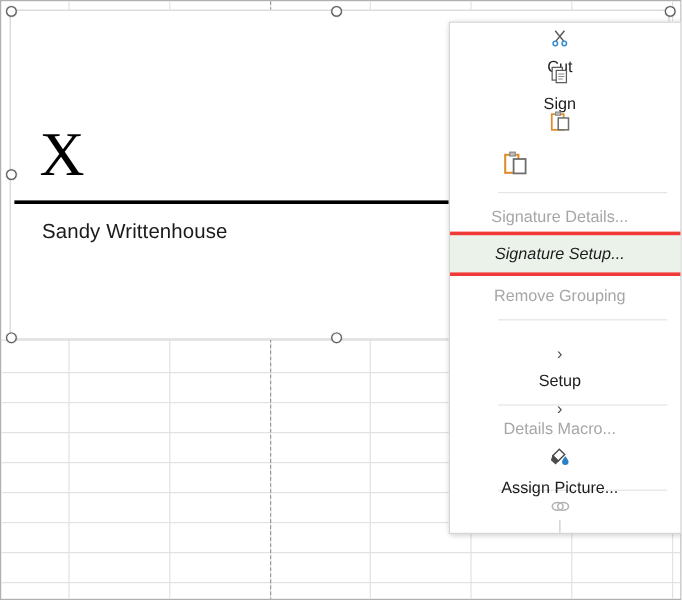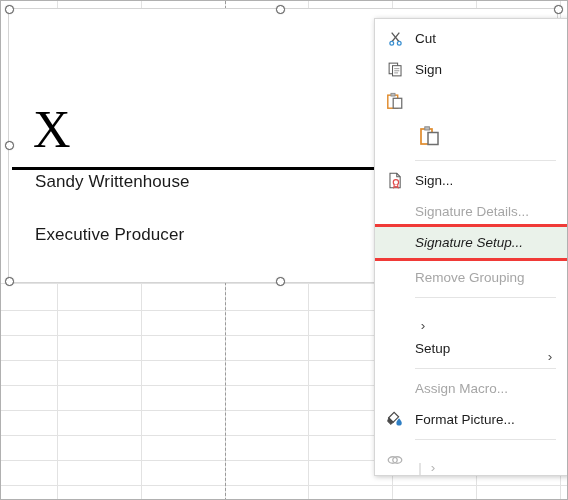--- a/index.html
+++ b/index.html
@@ -84,21 +84,21 @@
     background: #000000;
   }
   .sig-name, .sig-title {
     position: absolute;
     left: 26px;
     font-size: 17px;
     color: #1a1a1a;
     letter-spacing: 0.1px;
     white-space: nowrap;
   }
-  .sig-name { top: 163px; }
+  .sig-name { top: 174px; }
   .sig-title { top: 216px; }
 
   
   .handle {
     position: absolute;
     width: 9px;
     height: 9px;
     border-radius: 50%;
     background: #ffffff;
     border: 1.4px solid #5b5b5b;
@@ -115,27 +115,28 @@
     background: #ffffff;
     border: 1px solid #d6d6d6;
     box-shadow: 1px 1px 5px rgba(0,0,0,0.22);
     box-sizing: border-box;
     padding: 4px 0 0 0;
     overflow: hidden;
   }
   .mi {
     position: relative;
     display: flex;
-    align-items: flex-end;
+    align-items: center;
     height: 31px;
     padding: 0 10px 0 0;
     font-size: 13.5px;
     color: #1c1c1c;
     box-sizing: border-box;
     cursor: default;
+    flex-direction: column;
   }
   .mi.disabled { color: #a6a6a6; }
   .mi.bold { font-weight: bold; }
   .mi-icon {
     width: 40px;
     min-width: 40px;
     height: 31px;
     display: flex;
     align-items: center;
     justify-content: center;
@@ -223,21 +224,20 @@
     <div class="grid-col-line" style="left:559px"></div>
 
     <div class="print-break" style="left:224px"></div>
   </div>
 
   <div class="sig-object">
     <div class="sig-inner">
       <div class="sig-x">X</div>
       <div class="sig-rule"></div>
       <div class="sig-name">Sandy Writtenhouse</div>
-      <div class="sig-title">Executive Producer</div>
     </div>
 
     <div class="handle" style="left:-4px;  top:-4px;"></div>
     <div class="handle" style="left:267px; top:-4px;"></div>
     <div class="handle" style="left:545px; top:-4px;"></div>
     <div class="handle" style="left:-4px;  top:132px;"></div>
     <div class="handle" style="left:-4px;  top:268px;"></div>
     <div class="handle" style="left:267px; top:268px;"></div>
   </div>
 
@@ -283,31 +283,20 @@
         <svg width="22" height="22" viewBox="0 0 22 22">
           <rect x="2" y="4" width="11" height="15" fill="#ffffff" stroke="#e08b2c" stroke-width="1.7"></rect>
           <rect x="5.8" y="1.8" width="4.6" height="3.2" fill="#bdbdbd" stroke="#8a8a8a" stroke-width="1"></rect>
           <rect x="9" y="7.5" width="10" height="12" fill="#ffffff" stroke="#6e6e6e" stroke-width="1.5"></rect>
         </svg>
       </span>
     </div>
 
     <div class="sep"></div>
 
-    <div class="mi">
-      <span class="mi-icon">
-        <svg width="17" height="17" viewBox="0 0 20 20">
-          <path d="M3.5 1.5 h8 l4 4 v13 h-12 z" fill="#ffffff" stroke="#5a5a5a" stroke-width="1.2"></path>
-          <path d="M11.5 1.5 v4 h4" fill="none" stroke="#5a5a5a" stroke-width="1.2"></path>
-          <circle cx="10.5" cy="12" r="3.1" fill="#ffffff" stroke="#e04a4a" stroke-width="1.4"></circle>
-          <path d="M8.6 14.6 L8 18.5 L10.5 17 L13 18.5 L12.4 14.6" fill="#ffffff" stroke="#e04a4a" stroke-width="1.3"></path>
-        </svg>
-      </span>
-      <span class="mi-label">Sign...</span>
-    </div>
 
     <div class="mi disabled">
       <span class="mi-icon"></span>
       <span class="mi-label">Signature Details...</span>
     </div>
 
     <div class="hl-wrap">
       <div class="mi highlight">
         <span class="mi-icon"></span>
         <span class="mi-label">Signature Setup...</span>
@@ -330,32 +319,32 @@
     <div class="mi">
       <span class="mi-icon"></span>
       <span class="mi-label">Setup</span>
       <span class="mi-arrow">›</span>
     </div>
 
     <div class="sep"></div>
 
     <div class="mi disabled">
       <span class="mi-icon"></span>
-      <span class="mi-label">Assign Macro...</span>
+      <span class="mi-label">Details Macro...</span>
     </div>
 
     <div class="mi">
       <span class="mi-icon">
         <svg width="18" height="18" viewBox="0 0 20 20">
           <path d="M3 7.5 L9 1.5 L14 6.5 L8 12.5 Z" fill="#ffffff" stroke="#4a4a4a" stroke-width="1.3"></path>
           <path d="M8 12.5 L3 7.5 L1.8 11.5 L5.5 15 Z" fill="#4a4a4a" stroke="#4a4a4a" stroke-width="1"></path>
           <path d="M14.5 8 c2 2.5 3 4 3 5.2 a3 3 0 0 1 -6 0 c0 -1.2 1 -2.7 3 -5.2 z" fill="#2f7fc4"></path>
         </svg>
       </span>
-      <span class="mi-label">Format Picture...</span>
+      <span class="mi-label">Assign Picture...</span>
     </div>
 
     <div class="sep"></div>
 
     <div class="mi disabled">
       <span class="mi-icon">
         <svg width="18" height="18" viewBox="0 0 20 20">
           <ellipse cx="7.5" cy="10" rx="5" ry="3.6" fill="none" stroke="#b4b4b4" stroke-width="1.5"></ellipse>
           <ellipse cx="12.5" cy="10" rx="5" ry="3.6" fill="none" stroke="#b4b4b4" stroke-width="1.5"></ellipse>
         </svg>

